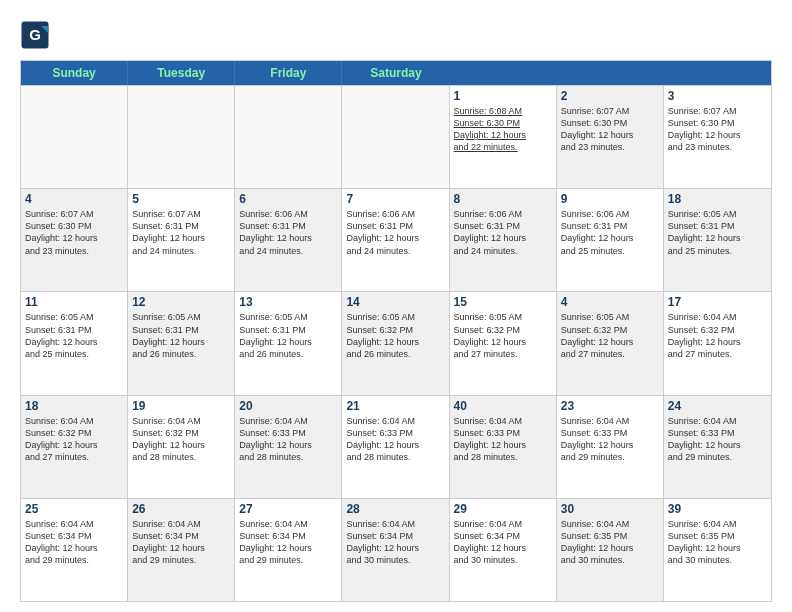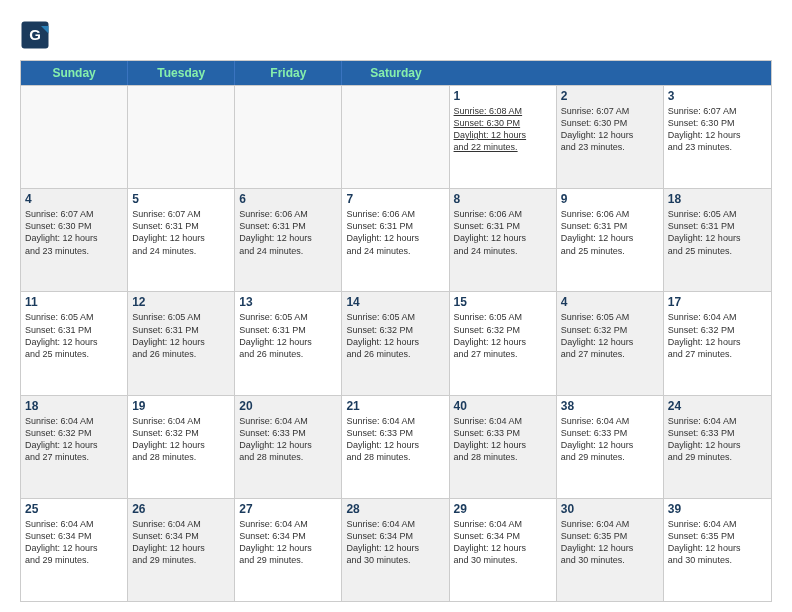--- a/index.html
+++ b/index.html
@@ -300,21 +300,21 @@
 and 28 minutes.</div>
           </div>
           <div class="cal-cell shaded">
             <div class="day-num">40</div>
             <div class="day-info" style="white-space: pre-line;">Sunrise: 6:04 AM
 Sunset: 6:33 PM
 Daylight: 12 hours
 and 28 minutes.</div>
           </div>
           <div class="cal-cell">
-            <div class="day-num">38</div>
+            <div class="day-num">23</div>
             <div class="day-info" style="white-space: pre-line;">Sunrise: 6:04 AM
 Sunset: 6:33 PM
 Daylight: 12 hours
 and 29 minutes.</div>
           </div>
           <div class="cal-cell shaded">
             <div class="day-num">24</div>
             <div class="day-info" style="white-space: pre-line;">Sunrise: 6:04 AM
 Sunset: 6:33 PM
 Daylight: 12 hours

